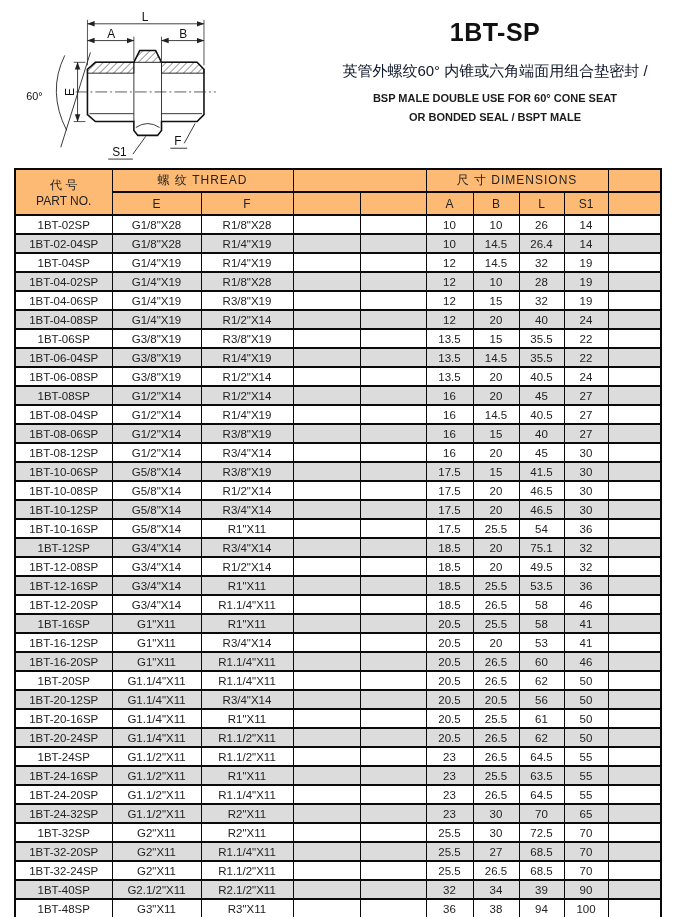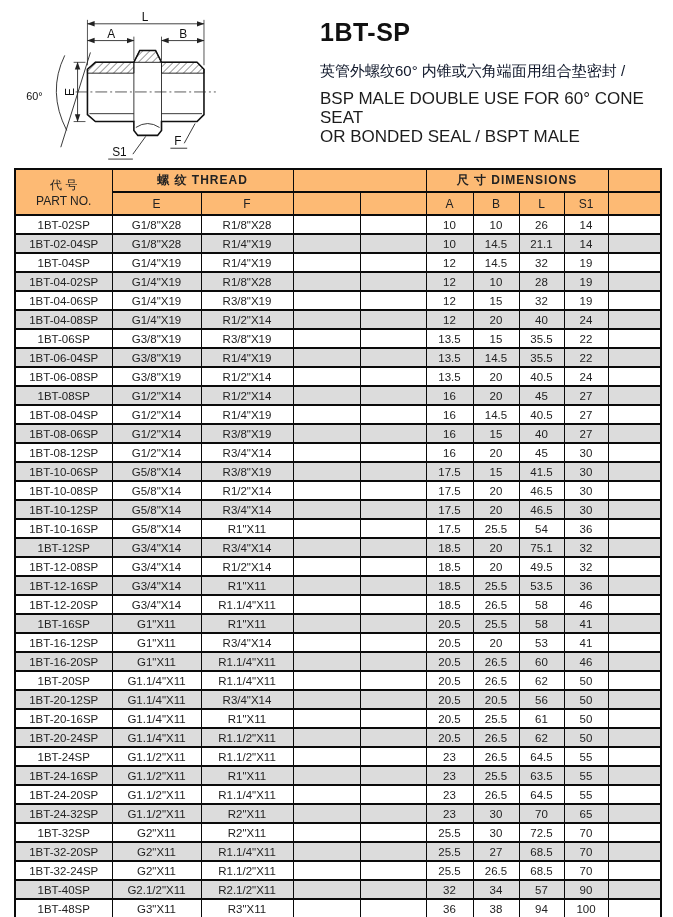--- a/index.html
+++ b/index.html
@@ -16,33 +16,33 @@
   .drawing svg{width:100%;height:100%;}
   .dim-line{stroke:#2a2a2a;stroke-width:0.9;fill:none;}
   .ext-line{stroke:#2a2a2a;stroke-width:0.8;fill:none;}
   .body-line{stroke:#111;stroke-width:1.6;fill:none;stroke-linejoin:miter;}
   .thin-line{stroke:#222;stroke-width:0.9;fill:none;}
   .center-line{stroke:#333;stroke-width:0.8;stroke-dasharray:12 3 2 3;fill:none;}
   .hatched{fill:url(#hatch);stroke:#111;stroke-width:0.9;}
   .dwg-label{font-family:"Liberation Sans",sans-serif;font-size:12px;fill:#111;}
   .dwg-label-sm{font-family:"Liberation Sans",sans-serif;font-size:11px;fill:#111;}
   
-  .head-block{position:absolute;left:320px;top:18px;width:350px;}
+  .head-block{position:absolute;left:320px;top:18px;width:350px;text-align:center;}
   .title{font-size:25px;font-weight:bold;letter-spacing:0.5px;color:#111;}
   .sub-cn{margin-top:13px;font-size:15px;line-height:22px;color:#0f172a;}
-  .sub-en{margin-top:7px;font-size:17px;line-height:19px;color:#1c1c1c;}
+  .sub-en{margin-top:7px;font-size:11px;line-height:19px;color:#1c1c1c;font-weight:bold;}
   
   .tbl-wrap{position:absolute;left:14px;top:168px;width:646px;}
   table{border-collapse:collapse;table-layout:fixed;width:646px;
         font-size:11.5px;color:#222;}
   table{border:2px solid #0a0a0a;}
   th,td{border:solid #0a0a0a;border-width:2px 1px;padding:0;
         text-align:center;vertical-align:middle;overflow:hidden;white-space:nowrap;}
   thead th{background:#fdba74;font-weight:normal;height:21px;font-size:12px;}
-  thead .grp{letter-spacing:1px;font-weight:bold;}
+  thead .grp{letter-spacing:1px;}
   tbody td{height:17px;}
   tr.alt td{background:#dcdcdc;}
   .pn2{font-size:12px;}
 </style>
 </head>
 <body>
 
 <div class="page">
 
   <div class="drawing">
@@ -163,21 +163,21 @@
             <td></td>
           </tr>
           <tr class="alt">
             <td>1BT-02-04SP</td>
             <td>G1/8"X28</td>
             <td>R1/4"X19</td>
             <td></td>
             <td></td>
             <td>10</td>
             <td>14.5</td>
-            <td>21.1</td>
+            <td>26.4</td>
             <td>14</td>
             <td></td>
           </tr>
           <tr>
             <td>1BT-04SP</td>
             <td>G1/4"X19</td>
             <td>R1/4"X19</td>
             <td></td>
             <td></td>
             <td>12</td>
@@ -571,21 +571,21 @@
             <td></td>
           </tr>
           <tr class="alt">
             <td>1BT-40SP</td>
             <td>G2.1/2"X11</td>
             <td>R2.1/2"X11</td>
             <td></td>
             <td></td>
             <td>32</td>
             <td>34</td>
-            <td>57</td>
+            <td>39</td>
             <td>90</td>
             <td></td>
           </tr>
           <tr>
             <td>1BT-48SP</td>
             <td>G3"X11</td>
             <td>R3"X11</td>
             <td></td>
             <td></td>
             <td>36</td>

